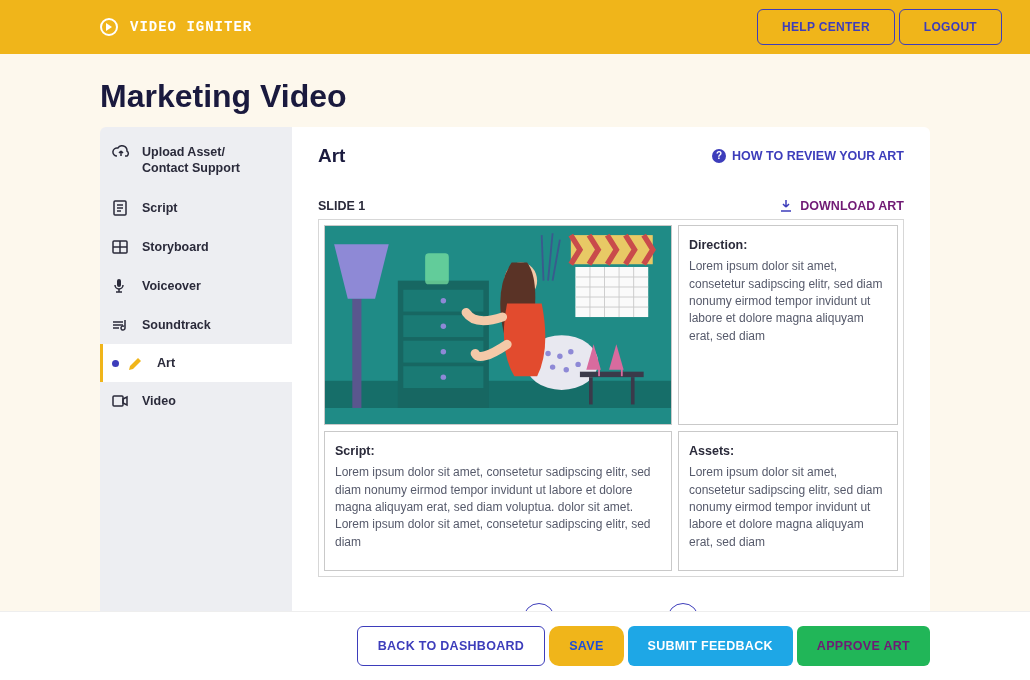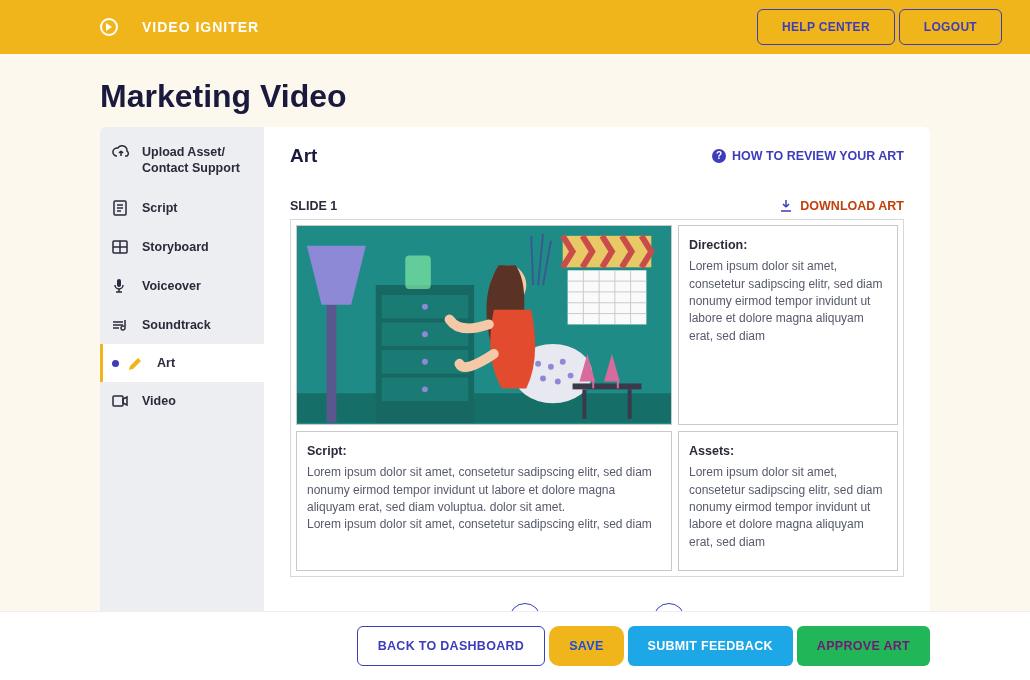--- a/index.html
+++ b/index.html
@@ -1,38 +1,38 @@
 <!DOCTYPE html>
 <html><head>
 <meta charset="utf-8">
 <style>
   * { box-sizing: border-box; margin: 0; padding: 0; }
   body { font-family: -apple-system, BlinkMacSystemFont, "Segoe UI", Arial, sans-serif; background: #fdf8ed; color: #1a1a2e; width: 1030px; height: 680px; overflow: hidden; }
   .topbar { background: #f0b51a; height: 54px; display: flex; align-items: center; justify-content: space-between; padding: 0 28px 0 100px; }
-  .brand { display: flex; align-items: center; gap: 24px; color: #fff; font-weight: 800; letter-spacing: 1px; font-size: 14px; }
+  .brand { display: flex; align-items: center; gap: 12px; color: #fff; font-weight: 800; letter-spacing: 1px; font-size: 14px; font-family: Liberation Mono, monospace; }
   .brand-icon { width: 18px; height: 18px; border: 2px solid #fff; border-radius: 50%; position: relative; }
   .brand-icon::after { content: ""; position: absolute; left: 4px; top: 3px; width: 0; height: 0; border-left: 6px solid #fff; border-top: 4px solid transparent; border-bottom: 4px solid transparent; }
   .topbar-actions { display: flex; gap: 4px; }
   .outline-btn { background: transparent; border: 1.5px solid #3d3dbb; color: #3d3dbb; font-weight: 700; font-size: 12px; padding: 10px 24px; border-radius: 6px; cursor: pointer; letter-spacing: 0.3px; }
   .page-title { font-size: 32px; font-weight: 800; color: #1a1a3e; padding: 24px 0 12px 100px; }
   .workspace { display: flex; padding: 0 100px; gap: 0; }
-  .sidebar { width: 164px; background: #edeef2; border-top-left-radius: 6px; border-bottom-left-radius: 6px; padding-top: 6px; }
+  .sidebar { width: 192px; background: #edeef2; border-top-left-radius: 6px; border-bottom-left-radius: 6px; padding-top: 6px; }
   .side-item { display: flex; align-items: center; gap: 12px; padding: 12px 12px; font-size: 12.5px; font-weight: 600; color: #2a2a3a; cursor: pointer; position: relative; }
   .side-item.two-line { align-items: flex-start; line-height: 1.25; }
   .side-item .icon { width: 18px; flex: 0 0 18px; color: #2a2a3a; }
   .side-item.active { background: #fff; }
   .side-item.active::before { content: ""; position: absolute; left: 0; top: 0; bottom: 0; width: 3px; background: #f0b51a; }
   .active-dot { width: 7px; height: 7px; background: #3d3dbb; border-radius: 50%; margin-right: -4px;}
   .active .icon-art { color: #f0b51a; }
   .main { flex: 1; background: #fff; padding: 18px 26px 20px 26px; border-top-right-radius: 6px; }
   .main-header { display: flex; align-items: center; justify-content: space-between; }
   .section-title { font-size: 19px; font-weight: 800; color: #1a1a3e; }
   .how-to { font-size: 12.5px; font-weight: 700; color: #3d3dbb; display: flex; align-items: center; gap: 6px; cursor: pointer; }
   .subtitle-row { display: flex; justify-content: space-between; align-items: center; margin-top: 32px; font-size: 12.5px; font-weight: 700; color: #2a2a3a; }
-  .download-art { color: #c2410c; cursor: pointer; display: flex; gap: 8px; align-items: center; text-transform: uppercase; }
+  .download-art { color: #701a75; cursor: pointer; display: flex; gap: 8px; align-items: center; text-transform: uppercase; }
   .slide-grid { display: grid; grid-template-columns: 1fr 220px; grid-template-rows: 200px 140px; gap: 6px; border: 1px solid #d7d7d7; margin-top: 6px; padding: 5px; }
   .cell { border: 1px solid #c9c9c9; padding: 10px; font-size: 12px; color: #565a6b; line-height: 1.45; }
   .cell .label { font-weight: 700; color: #2a2a3a; font-size: 12.5px; margin-bottom: 4px; display: block; }
   .art-cell { padding: 0; background: #1f8b86; position: relative; overflow: hidden; }
   .pager { display: flex; align-items: center; justify-content: center; gap: 40px; margin-top: 18px; }
   .pager-btn { width: 32px; height: 32px; border: 1.5px solid #3d3dbb; border-radius: 50%; background: #fff; color: #3d3dbb; font-size: 14px; cursor: pointer; display: flex; align-items: center; justify-content: center; }
   .pager-text { font-size: 12px; color: #2a2a3a; font-weight: 600; margin-top: 33px; }
   .footer-actions { position: fixed; bottom: 0; left: 0; right: 0; background: #fff; padding: 14px 100px; display: flex; justify-content: flex-end; gap: 4px; border-top: 1px solid #eee; }
   .btn { border: none; border-radius: 6px; font-weight: 700; font-size: 12.5px; padding: 12px 20px; cursor: pointer; letter-spacing: 0.3px; }
   .btn-outline { background: #fff; border: 1.5px solid #3d3dbb; color: #3d3dbb; }

